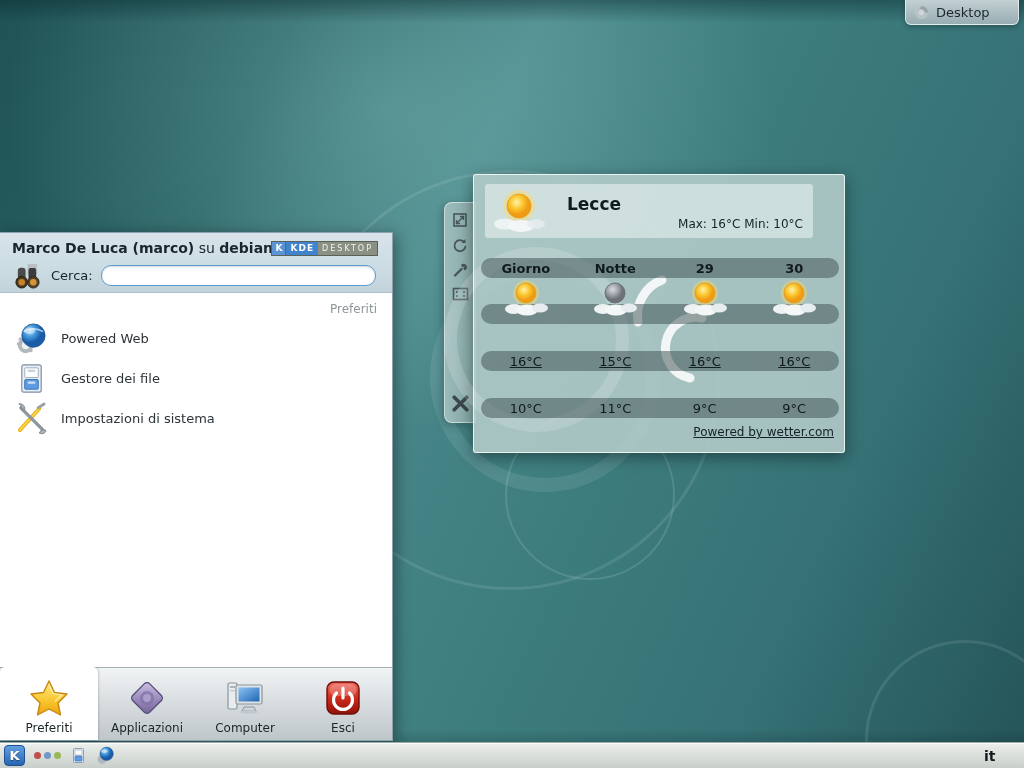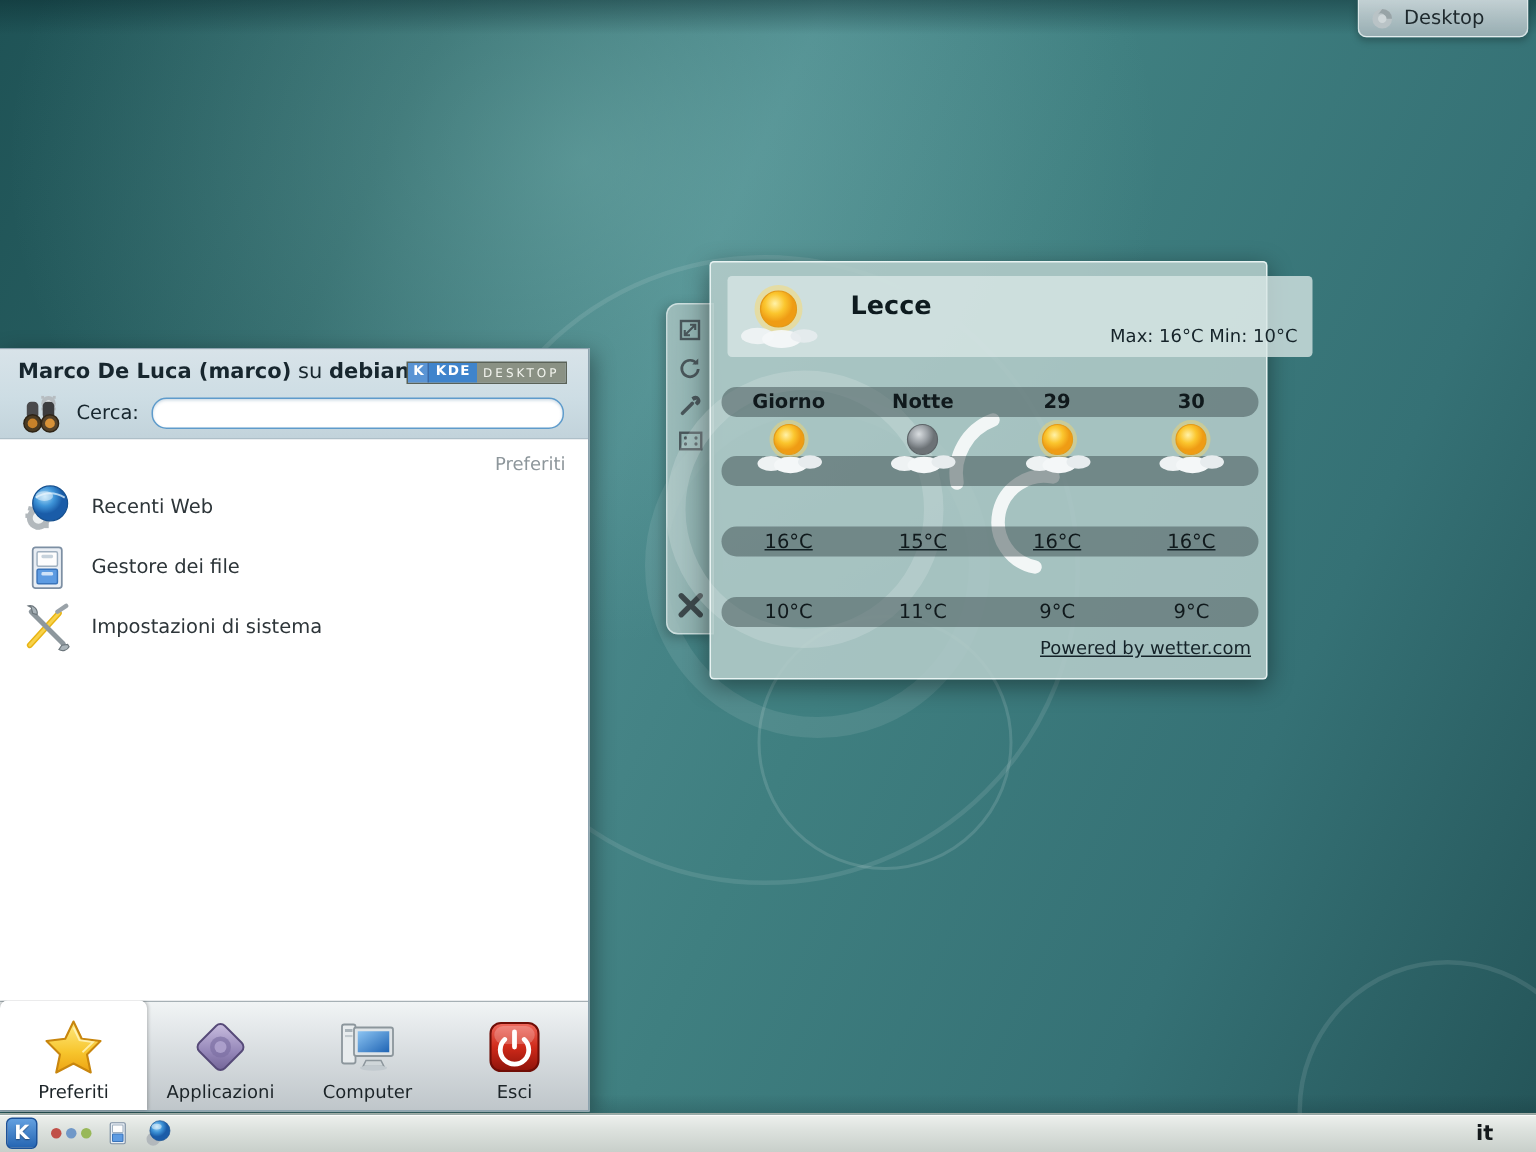--- a/index.html
+++ b/index.html
@@ -44,21 +44,21 @@
   .weather {
     position:absolute; left:473px; top:174px; width:372px; height:279px; z-index:3;
     background:rgba(180,204,202,0.88);
     border:1px solid rgba(238,247,247,0.9);
     border-radius:3px;
     box-shadow:0 4px 16px rgba(0,0,0,0.42);
     color:#132125;
   }
   .w-deco { position:absolute; pointer-events:none; }
   .w-headbox {
-    position:absolute; left:11px; top:9px; width:390px; height:54px;
+    position:absolute; left:11px; top:9px; width:328px; height:54px;
     background:rgba(216,231,229,0.78); border-radius:3px;
   }
   .w-sun { position:absolute; left:6px; top:4px; }
   .w-city { position:absolute; left:82px; top:10px; font-size:17px; font-weight:bold; color:#0e1b1f; }
   .w-maxmin { position:absolute; right:10px; bottom:7px; font-size:12px; color:#152329;text-align:right; }
   .w-bar {
     position:absolute; left:7px; width:358px; height:20px;
     background:rgba(66,82,84,0.52); border-radius:10px;
     display:flex; align-items:center;
   }
@@ -349,21 +349,21 @@
             <radialGradient id="gl" cx="35%" cy="30%">
               <stop offset="0%" stop-color="#aadcf8"></stop>
               <stop offset="55%" stop-color="#3e94d8"></stop>
               <stop offset="100%" stop-color="#1a5ca8"></stop>
             </radialGradient>
           </defs>
         <circle cx="19" cy="14" r="12" fill="url(#gl)" stroke="#16508f" stroke-width="0.8"></circle>
         <path d="M9 10 Q19 4 29 10" fill="none" stroke="#cfe9fa" stroke-width="1.4" opacity="0.8"></path>
         <ellipse cx="15" cy="9" rx="6" ry="3.4" fill="#ffffff" opacity="0.45"></ellipse>
       </svg>
-      <span>Recenti Web</span>
+      <span>Powered Web</span>
     </div>
 
 
     <div class="k-item">
       <svg width="33" height="33" viewBox="0 0 34 34">
         <rect x="7" y="3" width="20" height="28" rx="2" fill="#e9eef4" stroke="#7d8fa3" stroke-width="1.2"></rect>
         <rect x="10" y="6" width="14" height="10" rx="1" fill="#fdfdfd" stroke="#9fb0c0" stroke-width="1"></rect>
         <rect x="13" y="8" width="8" height="2.4" rx="1" fill="#c6d2dc"></rect>
         <rect x="10" y="18" width="14" height="10" rx="1" fill="#5d9be2" stroke="#3a74ba" stroke-width="1"></rect>
         <rect x="13" y="20" width="8" height="2.4" rx="1" fill="#cfe2f8"></rect>

